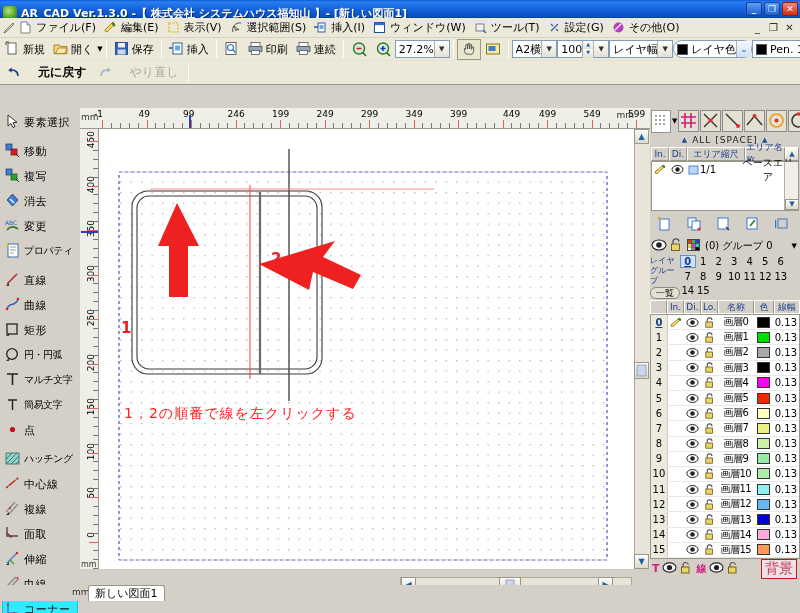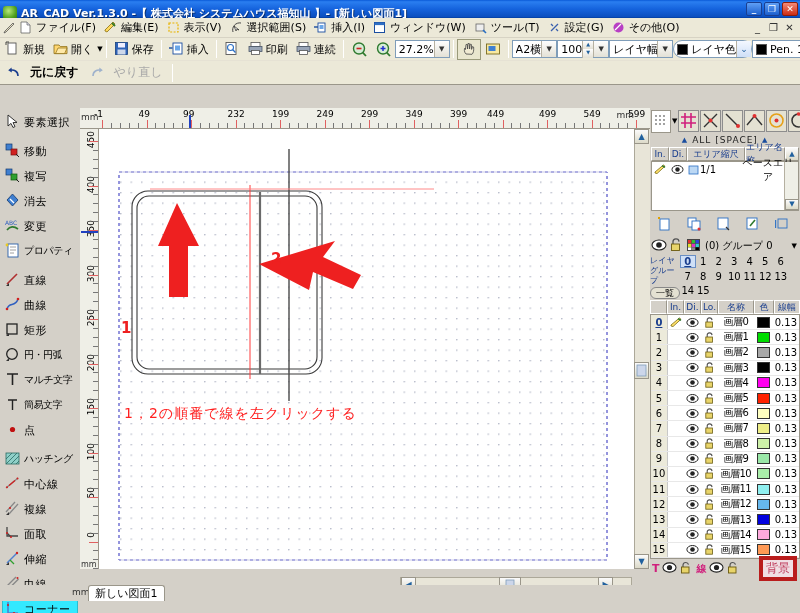--- a/index.html
+++ b/index.html
@@ -102,21 +102,21 @@
     width: 11px; height:17px; display:flex; flex-direction:column;
     border-left:1px solid #b5b0a1;
   }
   .spin i { flex:1; font-size:5px; line-height:7px; text-align:center;
             background: linear-gradient(180deg,#fdfdfd,#e3e1d6); font-style:normal; color:#21619e;}
   .swatch { width: 11px; height: 11px; border: 1px solid #555; flex:0 0 auto; margin-right:3px;}
 
   
   .undorow { height: 24px; background:#ece9d8; display:flex; align-items:center; padding-left:2px;
              border-bottom: 1px solid #9a968a; }
-  .ubtn { display:flex; align-items:center; gap:8px; height:21px; padding:0 6px 0 3px;
+  .ubtn { display:flex; align-items:center; gap:16px; height:21px; padding:0 6px 0 3px;
           border:1px solid transparent; font-size:12px; font-weight:bold; color:#000;justify-content:flex-end; }
   .ubtn.disabled { color: #a9a9a9; font-weight:normal; }
 
   
   .main { position: absolute; left:0; top:108px; width:800px; height:477px; background:#d4d0c8; }
 
   
   .palette { position:absolute; left:0; top:0; width:80px; height:470px; background:#d4d0c8; padding-top:2px;}
   .pitem {
     display:flex; align-items:center; gap:3px;
@@ -655,27 +655,27 @@
         </div>
       </div>
 
     <div class="canvaszone">
 
       <div class="hruler" id="hruler">
         <span class="corner-lbl">mm</span>
       <span class="rulerlbl" style="left: 14px;">-1</span>
           <span class="rulerlbl" style="left: 58.5px;">49</span>
           <span class="rulerlbl" style="left: 103px;">99</span>
-          <span class="rulerlbl" style="left: 147.5px;">232</span>
+          <span class="rulerlbl" style="left: 147.5px;">246</span>
           <span class="rulerlbl" style="left: 192px;">199</span>
           <span class="rulerlbl" style="left: 236.5px;">249</span>
           <span class="rulerlbl" style="left: 281px;">299</span>
           <span class="rulerlbl" style="left: 325.5px;">349</span>
           <span class="rulerlbl" style="left: 370px;">399</span>
-          <span class="rulerlbl" style="left: 407px;">449</span>
+          <span class="rulerlbl" style="left: 423px;">449</span>
           <span class="rulerlbl" style="left: 459px;">499</span>
           <span class="rulerlbl" style="left: 503.5px;">549</span>
           <span class="rulerlbl" style="left: 548px;">599</span>
           <div class="rtick major" style="left: 22px; height: 8px;"></div>
           <div class="rtick" style="left: 30.9px; height: 5px;"></div>
           <div class="rtick" style="left: 39.8px; height: 5px;"></div>
           <div class="rtick" style="left: 48.7px; height: 5px;"></div>
           <div class="rtick" style="left: 57.6px; height: 5px;"></div>
           <div class="rtick major" style="left: 66.5px; height: 8px;"></div>
           <div class="rtick" style="left: 75.4px; height: 5px;"></div>
@@ -1419,21 +1419,21 @@
               <ellipse cx="7.5" cy="6.5" rx="6.5" ry="4.6" fill="#fff" stroke="#222" stroke-width="1.1"></ellipse>
               <circle cx="7.5" cy="6.5" r="2.6" fill="#222"></circle>
             </svg>
         </span>
         <span>
           <svg width="14" height="13" viewBox="0 0 14 13">
               <path d="M4 6 V4 a2.8 2.8 0 0 1 5.5 -0.4" fill="none" stroke="#555" stroke-width="1.2"></path>
               <rect x="2.5" y="6" width="7.5" height="6" fill="#e8d46a" stroke="#6a5a10" stroke-width=".9"></rect>
             </svg>
         </span>
-        <span style="margin-left:auto;margin-right:3px;border:4px solid #b91c1c;background:#f0dfe4;color:#c04060;font-size:12px;padding:0 3px;">背景</span>
+        <span style="margin-left:auto;margin-right:3px;border:1px solid #b91c1c;background:#f0dfe4;color:#c04060;font-size:14px;padding:0 3px;">背景</span>
       </div>
     </div>
   </div>
 
   <div class="tabrow">
     <span class="mmlbl">mm</span>
     <div class="doctab">新しい図面1</div>
   </div>
 
 

